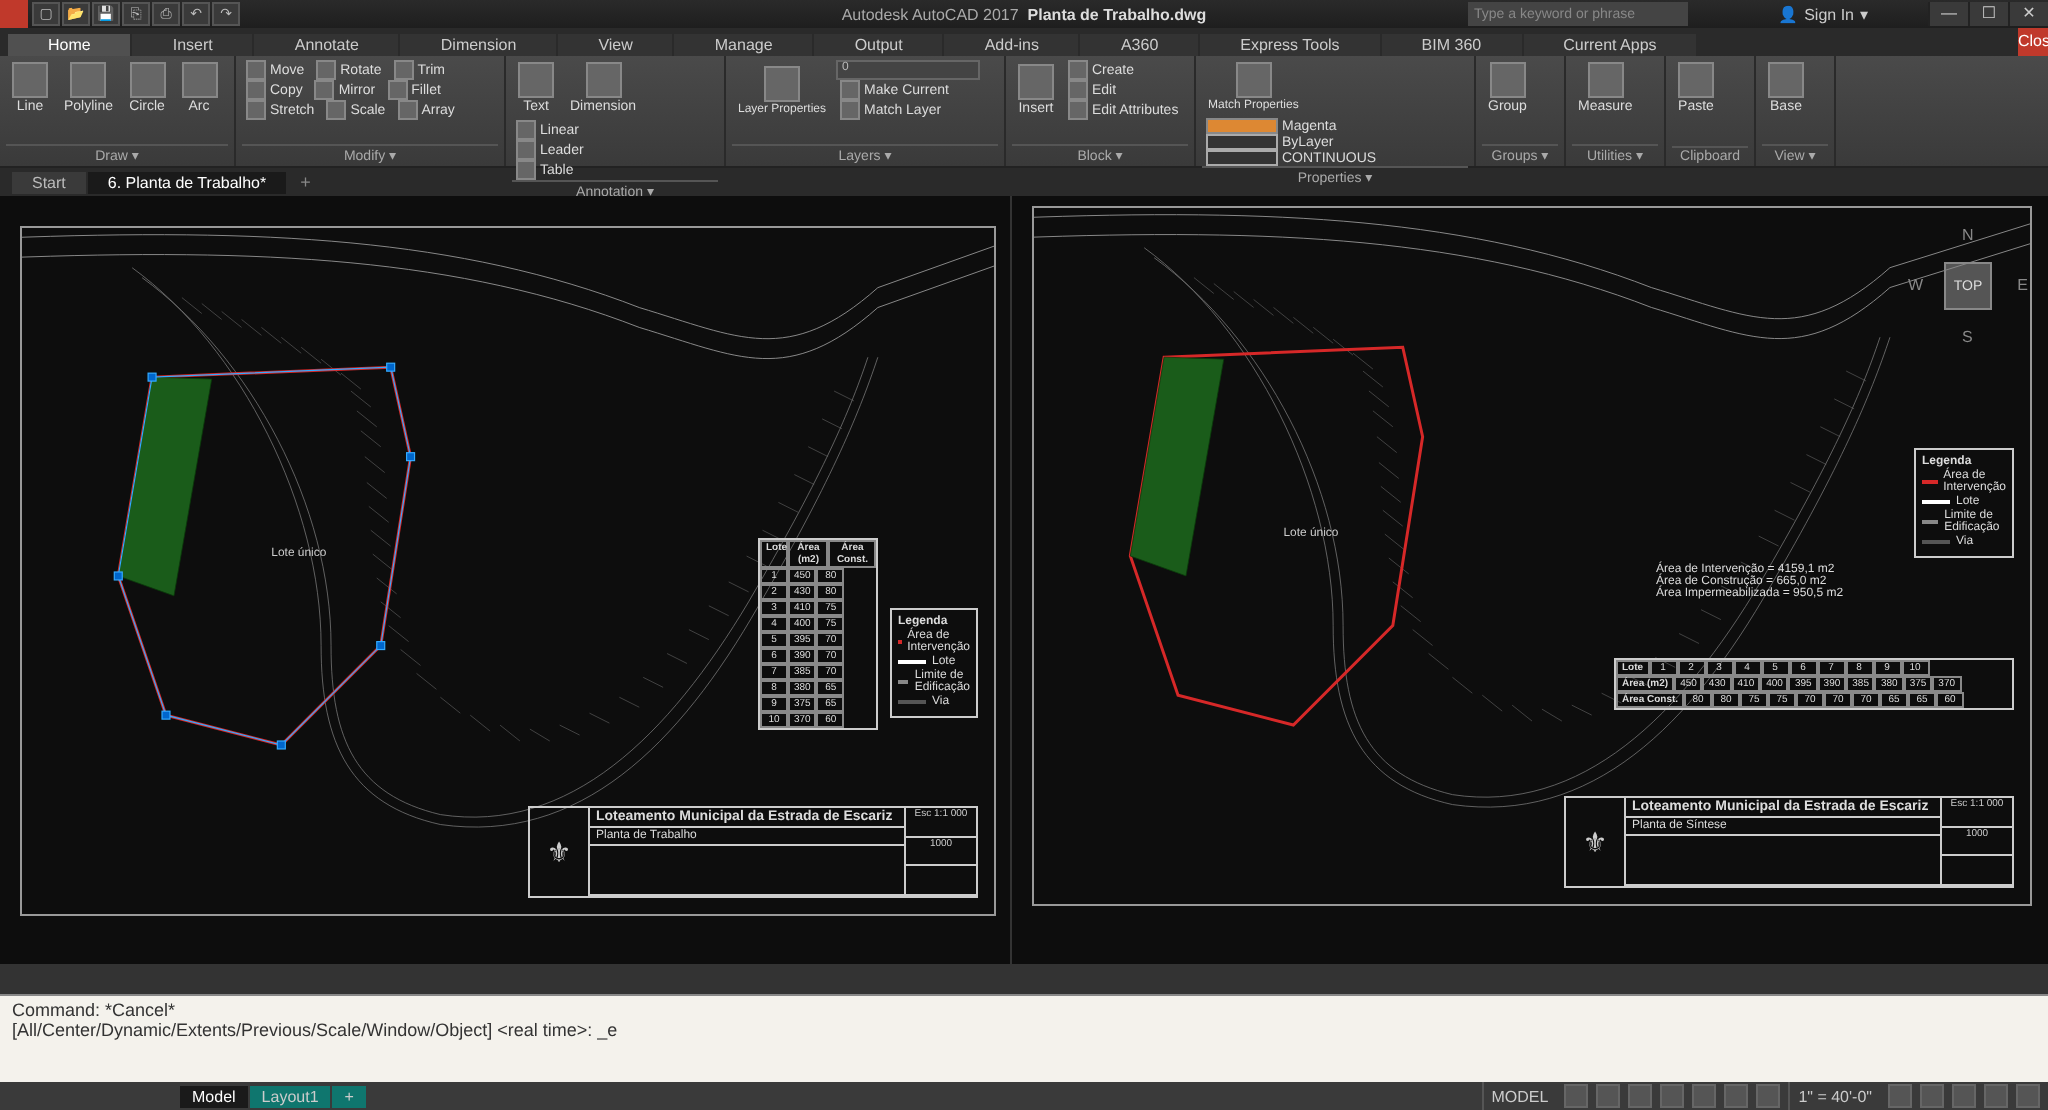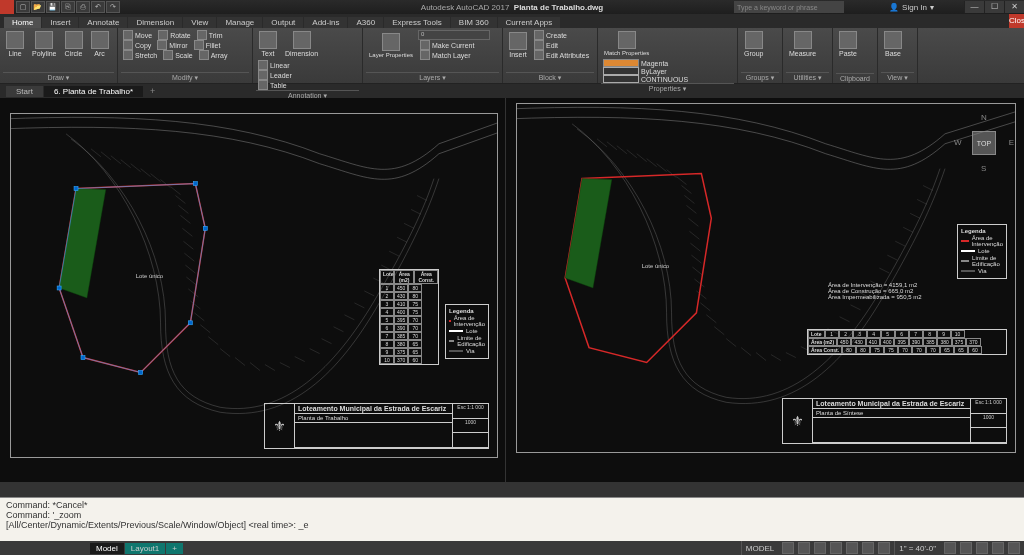--- a/index.html
+++ b/index.html
@@ -12,21 +12,21 @@
   .qat .title-center { position:absolute; left:0; right:0; text-align:center; font-size:8px; color:#aaa; pointer-events:none; }
   .qat .title-center .doc { color:#ddd;font-weight:bold; }
   .qat .search { position:absolute; right:180px; width:110px; height:12px; background:#444; color:#888; font-size:7px; padding:0 3px; display:flex; align-items:center; }
   .qat .signin { position:absolute; right:90px; font-size:8px; color:#ccc; display:flex; align-items:center; gap:3px; }
   .qat .winbtns { position:absolute; right:0; display:flex; }
   .qat .winbtns div { width:20px; height:12px; background:#3a3a3a; border-left:1px solid #222; font-size:8px; text-align:center; line-height:12px; color:#ccc; }
   .qat .close-x { background:#c0392b; color:#fff; position:absolute; right:0; top:14px; width:15px; height:14px; font-size:8px; text-align:center; line-height:14px; }
 
   
   .tabs { height:14px; background:#2a2a2a; display:flex; align-items:flex-end; padding-left:4px; gap:1px; }
-  .tabs .tab { padding:1px 8px; font-size:8px; color:#ccc; background:#333; }
+  .tabs .tab { padding:1px 20px; font-size:8px; color:#ccc; background:#333; }
   .tabs .tab.active { background:#505050; color:#fff; }
 
   
   .ribbon { height:56px; background:linear-gradient(#4a4a4a,#3a3a3a); display:flex; border-bottom:1px solid #222; }
   .panel { border-right:1px solid #2a2a2a; display:flex; flex-direction:column; justify-content:space-between; padding:2px 3px 0 3px; }
   .panel .row { display:flex; align-items:center; gap:2px; flex-wrap:wrap; }
   .panel .pname { font-size:7px; color:#aaa; text-align:center; border-top:1px solid #555; padding:1px 0; white-space:nowrap; }
   .bigbtn { display:flex; flex-direction:column; align-items:center; padding:1px 3px; }
   .bigbtn .ic { width:18px; height:18px; background:#666; border:1px solid #888; margin-bottom:1px; }
   .bigbtn span { font-size:7px; color:#ddd; }
@@ -593,21 +593,20 @@
             <div>1000</div>
             <div></div>
           </div>
       </div>
     </div>
   </div>
 </div>
 
 <div class="cmd">
   <div class="line">Command: *Cancel*</div>
-  <div class="line">Command: '_zoom</div>
   <div class="line">[All/Center/Dynamic/Extents/Previous/Scale/Window/Object] &lt;real time&gt;: _e</div>
 </div>
 <div class="cmd-x">✕</div>
 <div class="cmd-input">Type a command</div>
 
 <div class="status">
   <div class="layouts">
     <div class="lt active">Model</div>
     <div class="lt">Layout1</div>
     <div class="lt">+</div>

